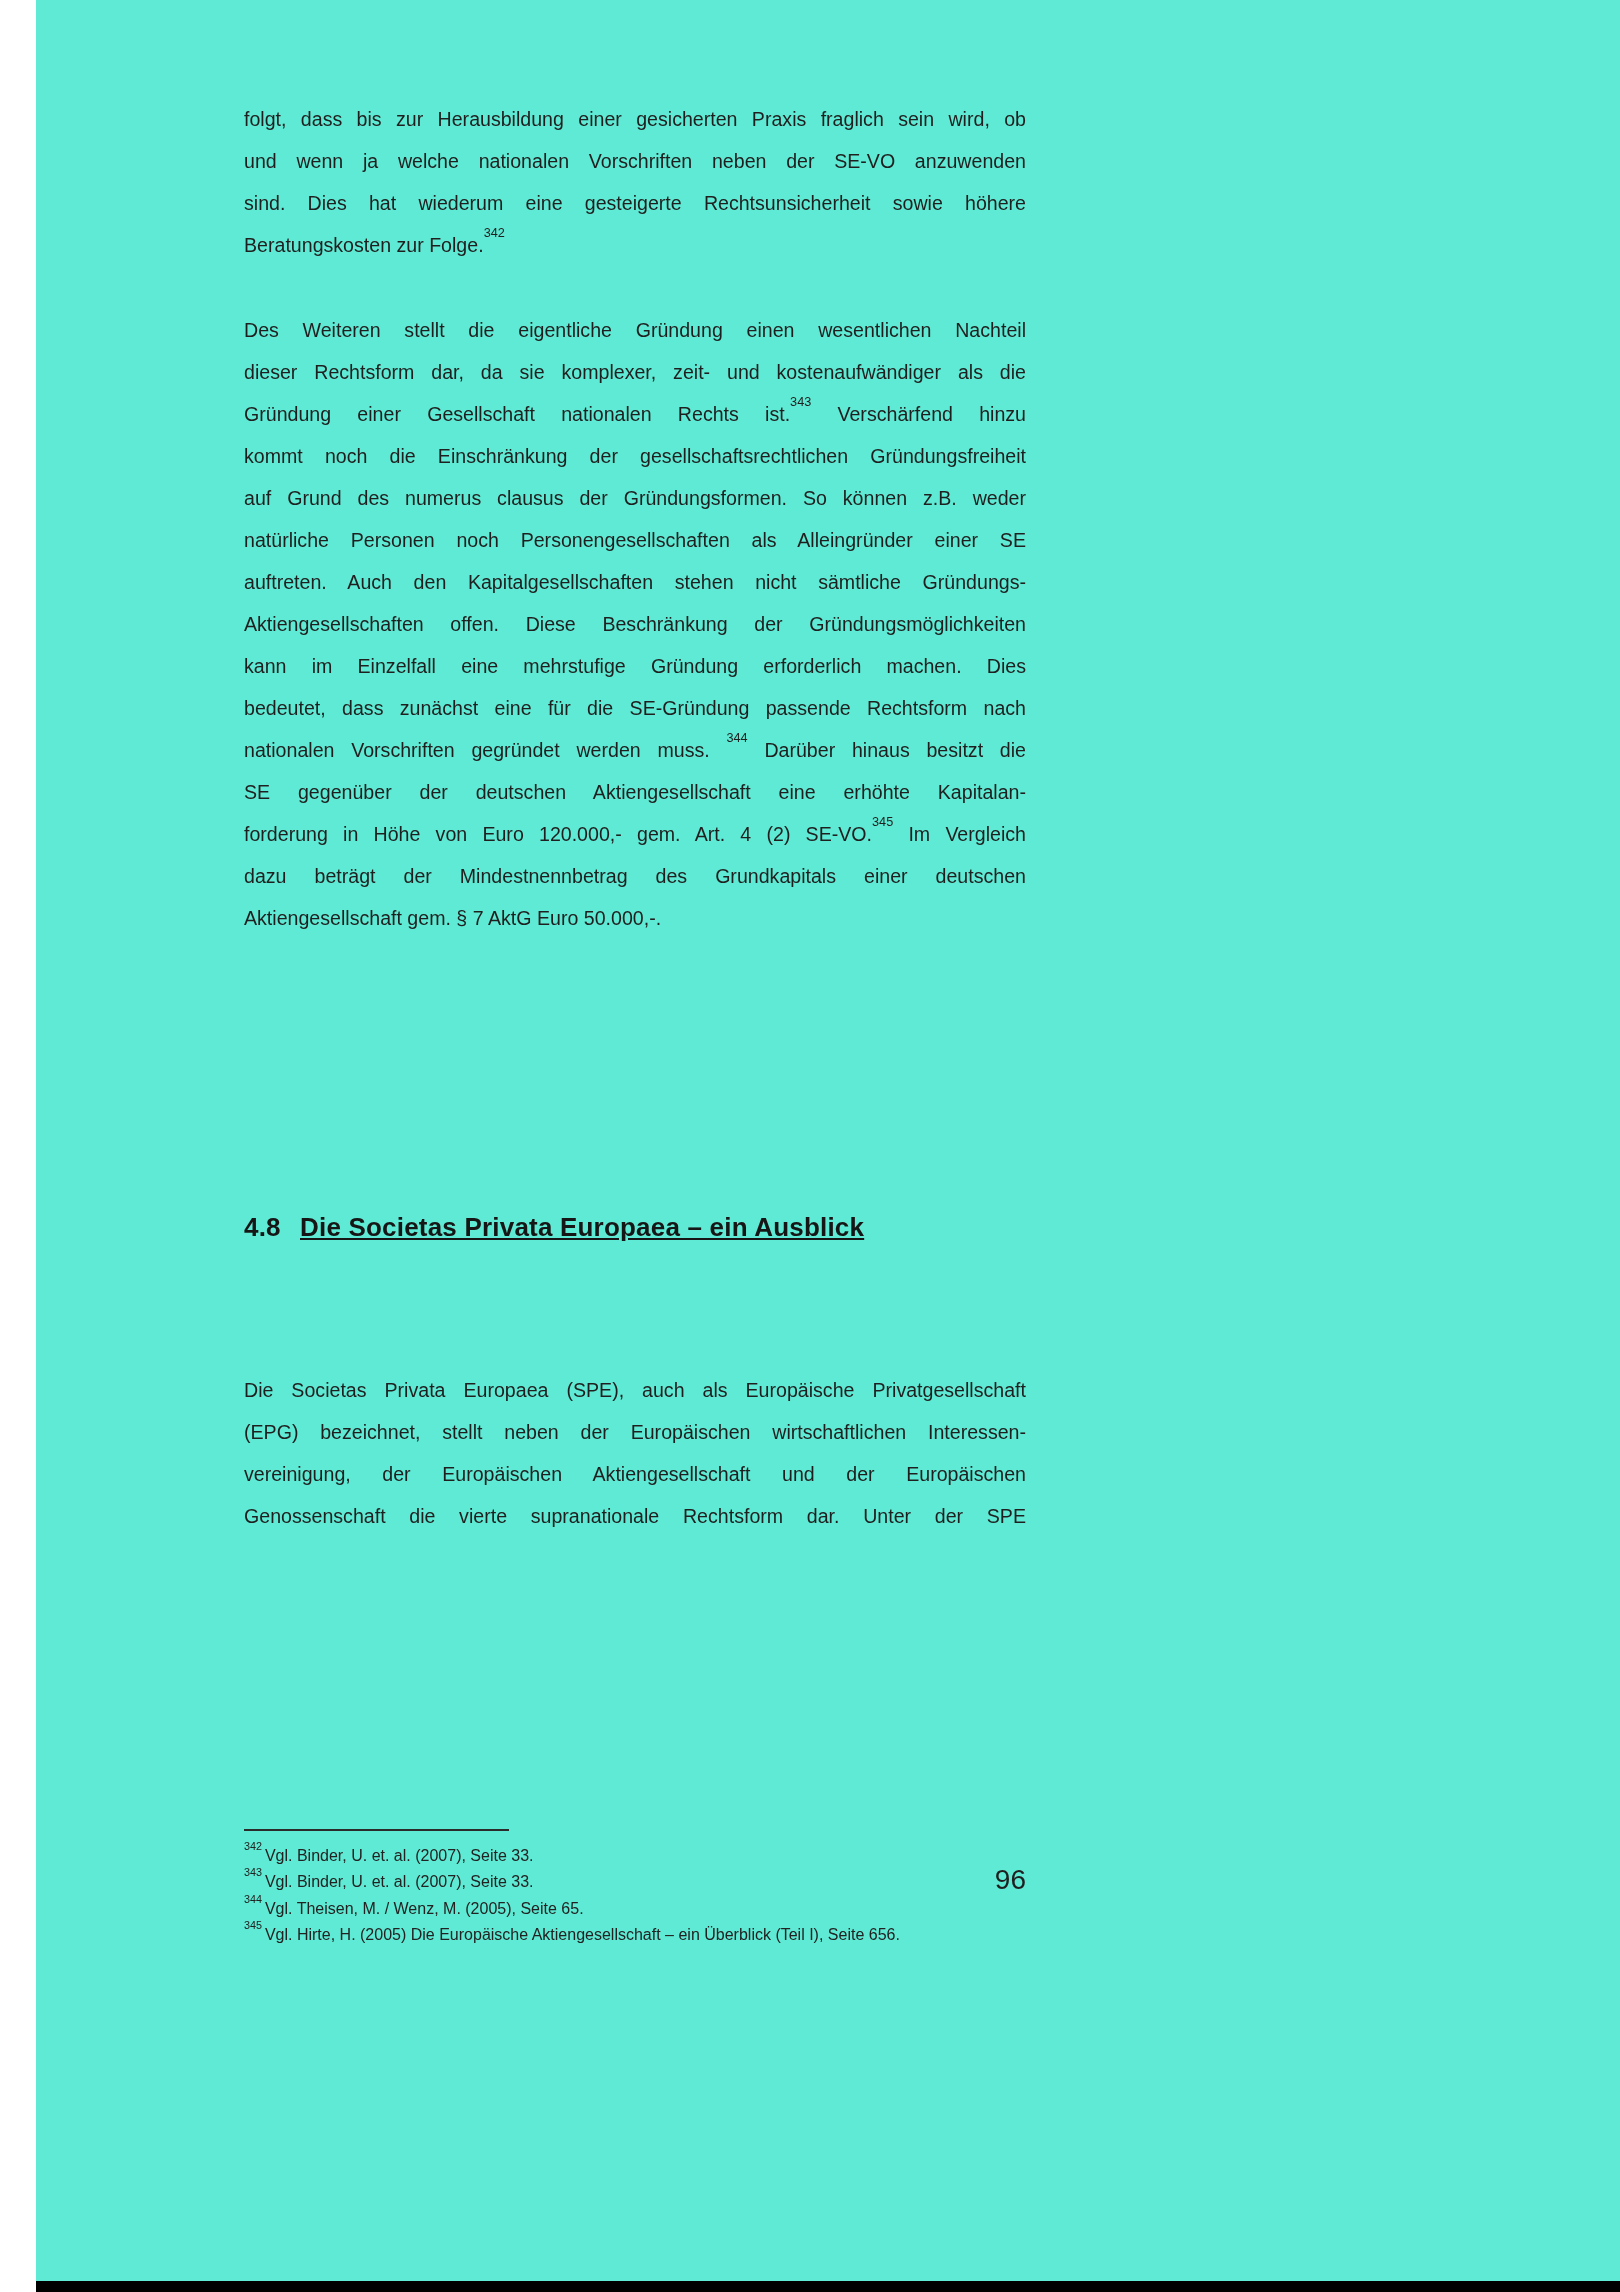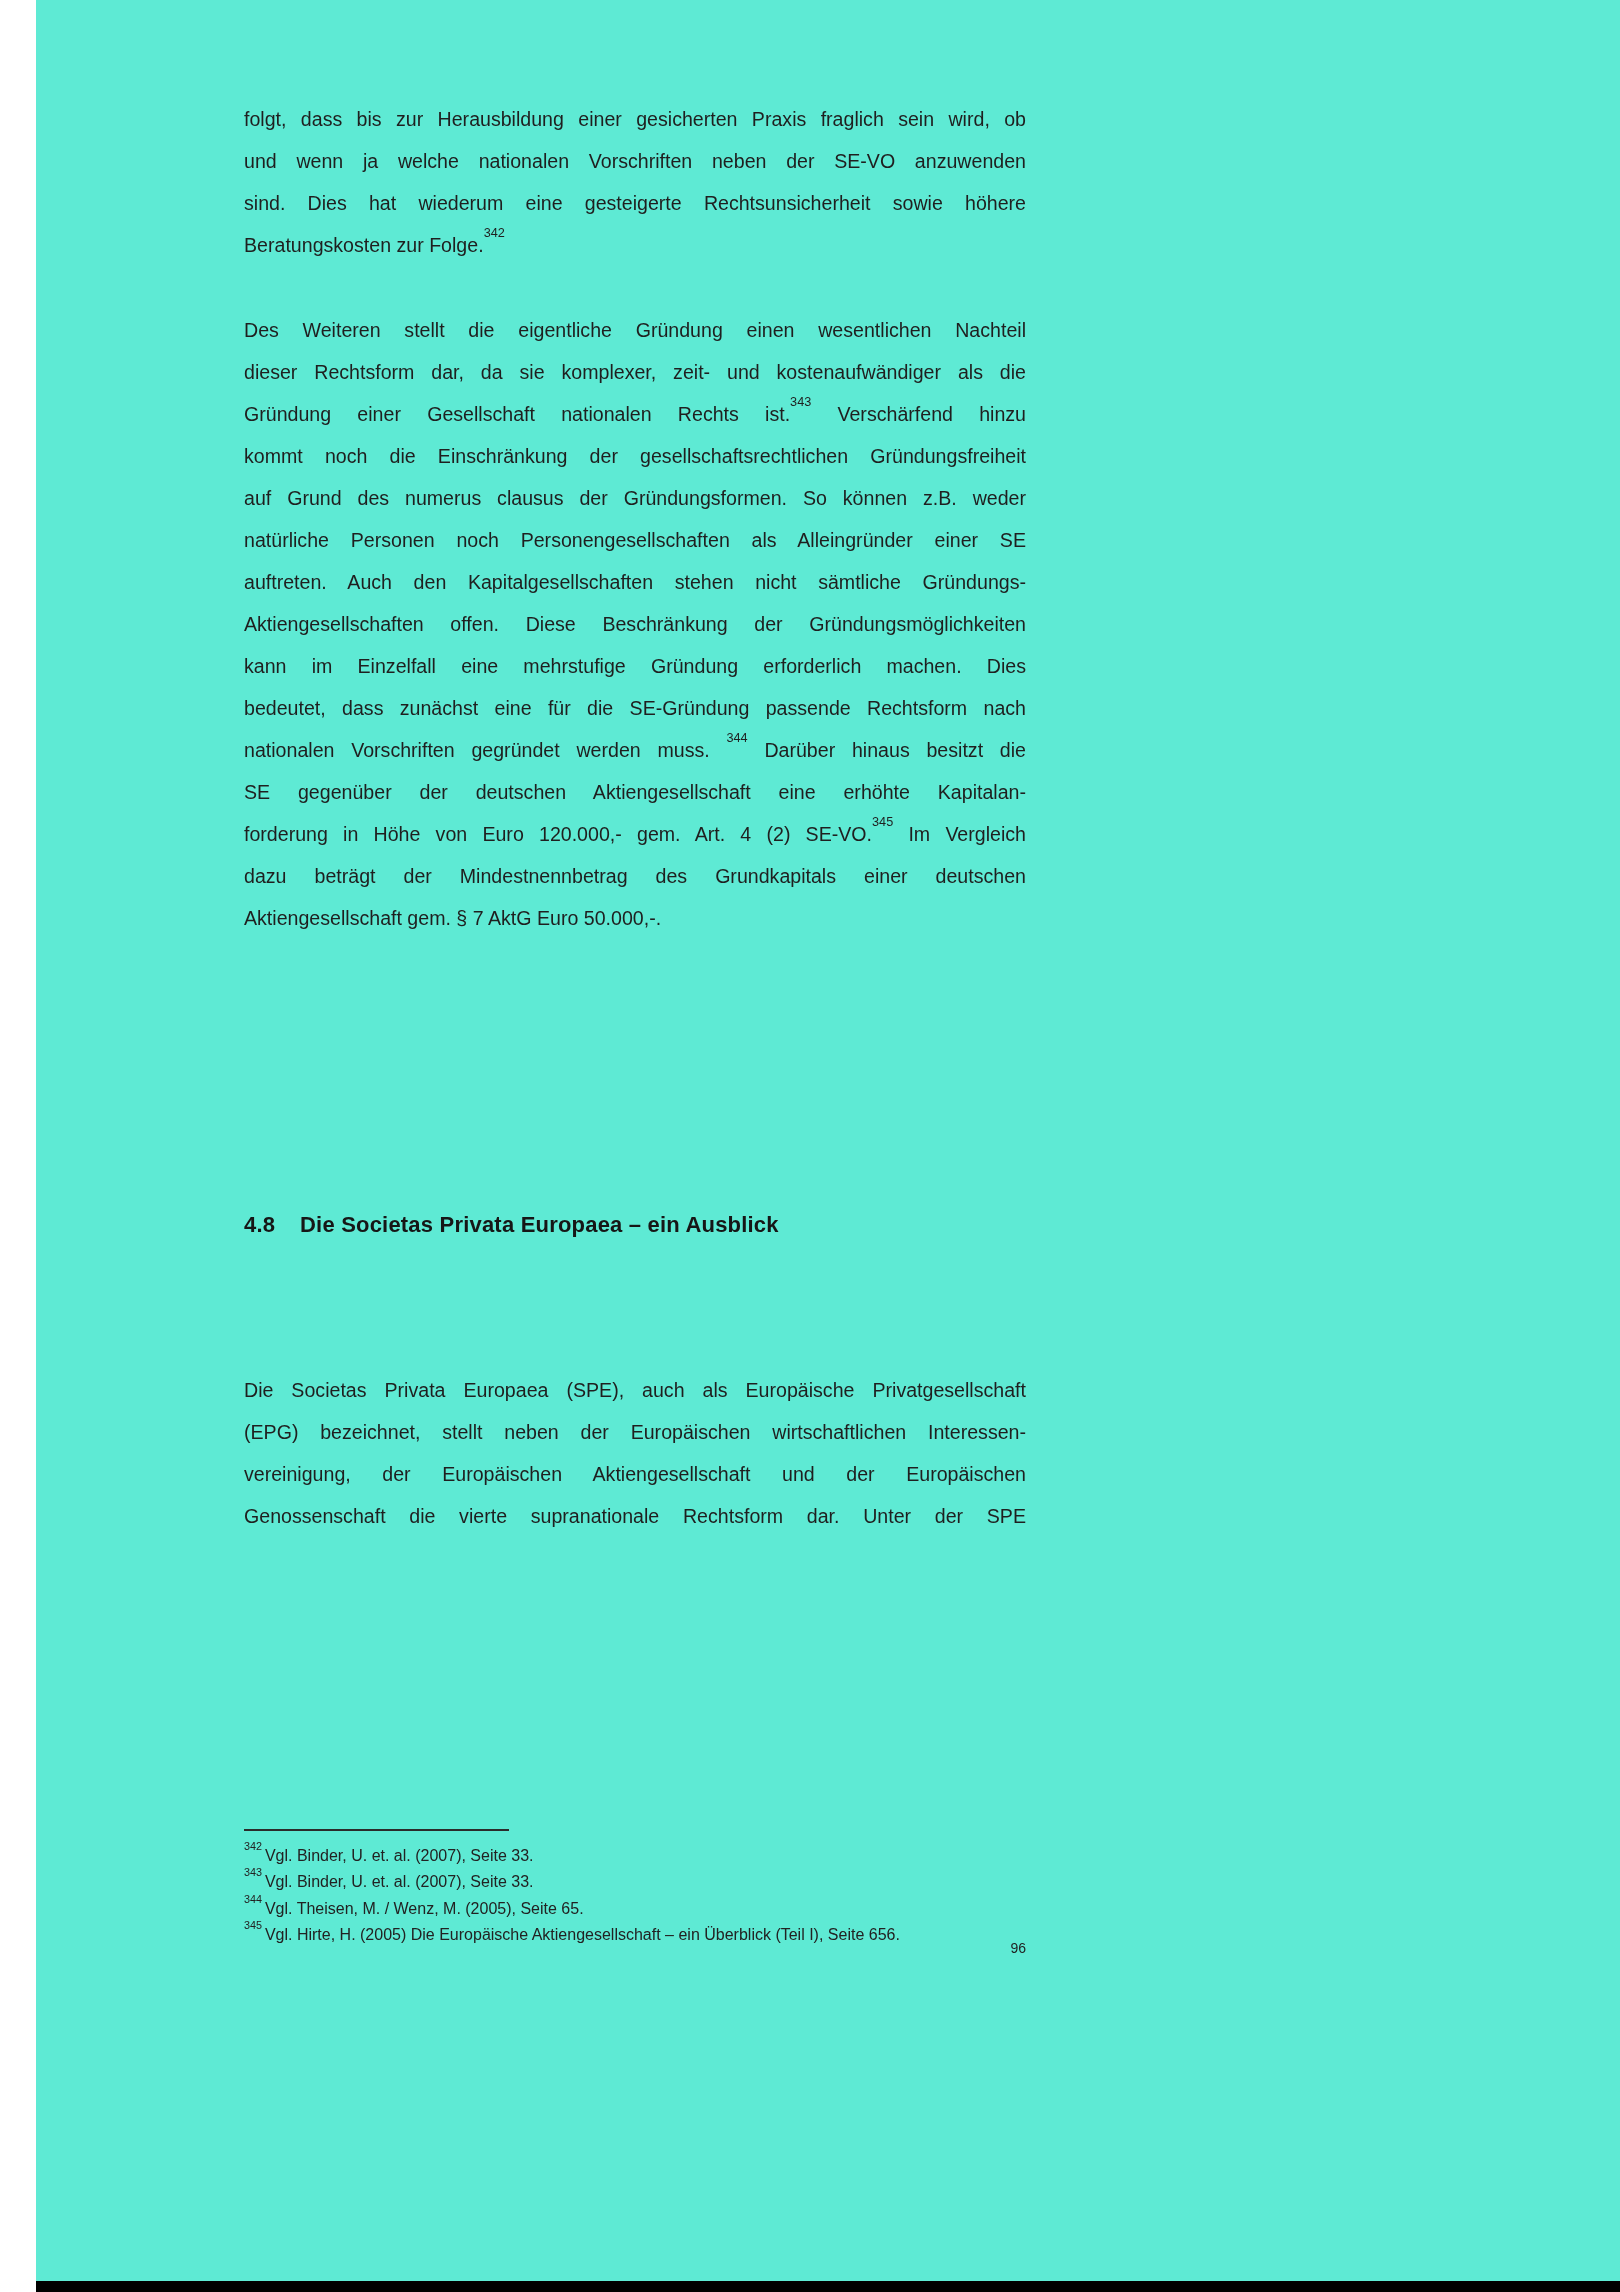--- a/index.html
+++ b/index.html
@@ -30,24 +30,25 @@
   .para .line.last {
     text-align-last: left;
   }
   sup.ref {
     font-size: 12.7px;
     line-height: 0;
     position: relative;
     top: -7.8px;
   }
   .heading {
-    font-size: 22px;
+    font-size: 26px;
     font-weight: bold;
     color: #161616;
     letter-spacing: 0.2px;
+    text-decoration: underline;
   }
   .h-num {
     display: inline-block;
     width: 56px;
   }
   .footnotes { }
   .fn-rule {
     width: 265px;
     border-top: 2px solid #2b2b2b;
     margin-bottom: 11.8px;
@@ -61,23 +62,23 @@
     font-size: 10.8px;
     line-height: 0;
     position: relative;
     top: -4.9px;
     margin-right: 2.9px;
   }
   .page-number {
     position: absolute;
     left: 208px;
     width: 782px;
-    top: 1940px;
+    top: 1864px;
     text-align: right;
-    font-size: 14px;
+    font-size: 28px;
     color: #1f1f1f;
   }
   .scan-bar {
     position: absolute;
     left: 0;
     right: 0;
     bottom: 0;
     height: 11.8px;
     background: #000000;
   }

